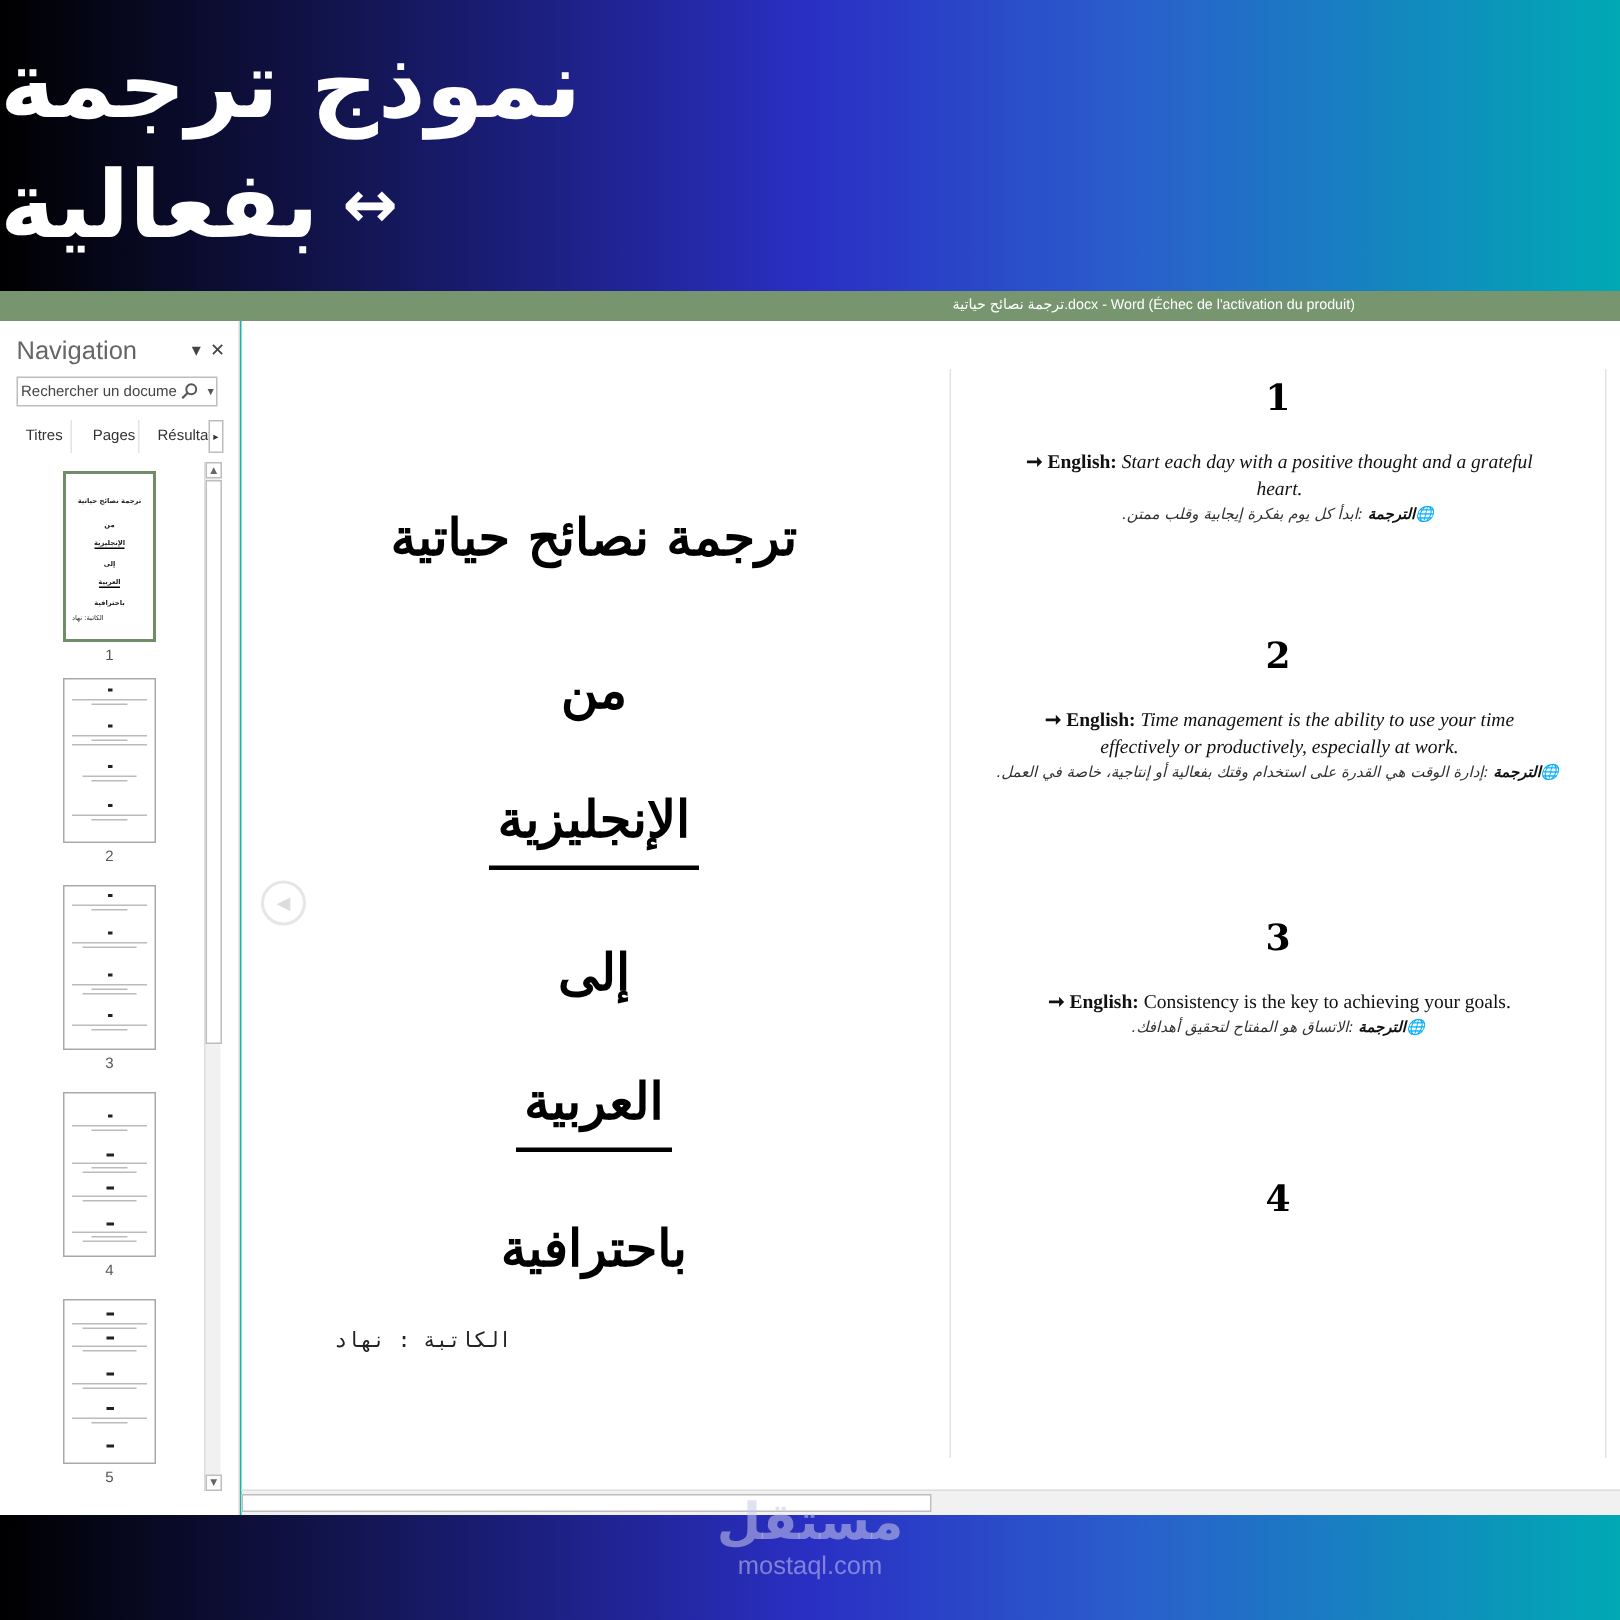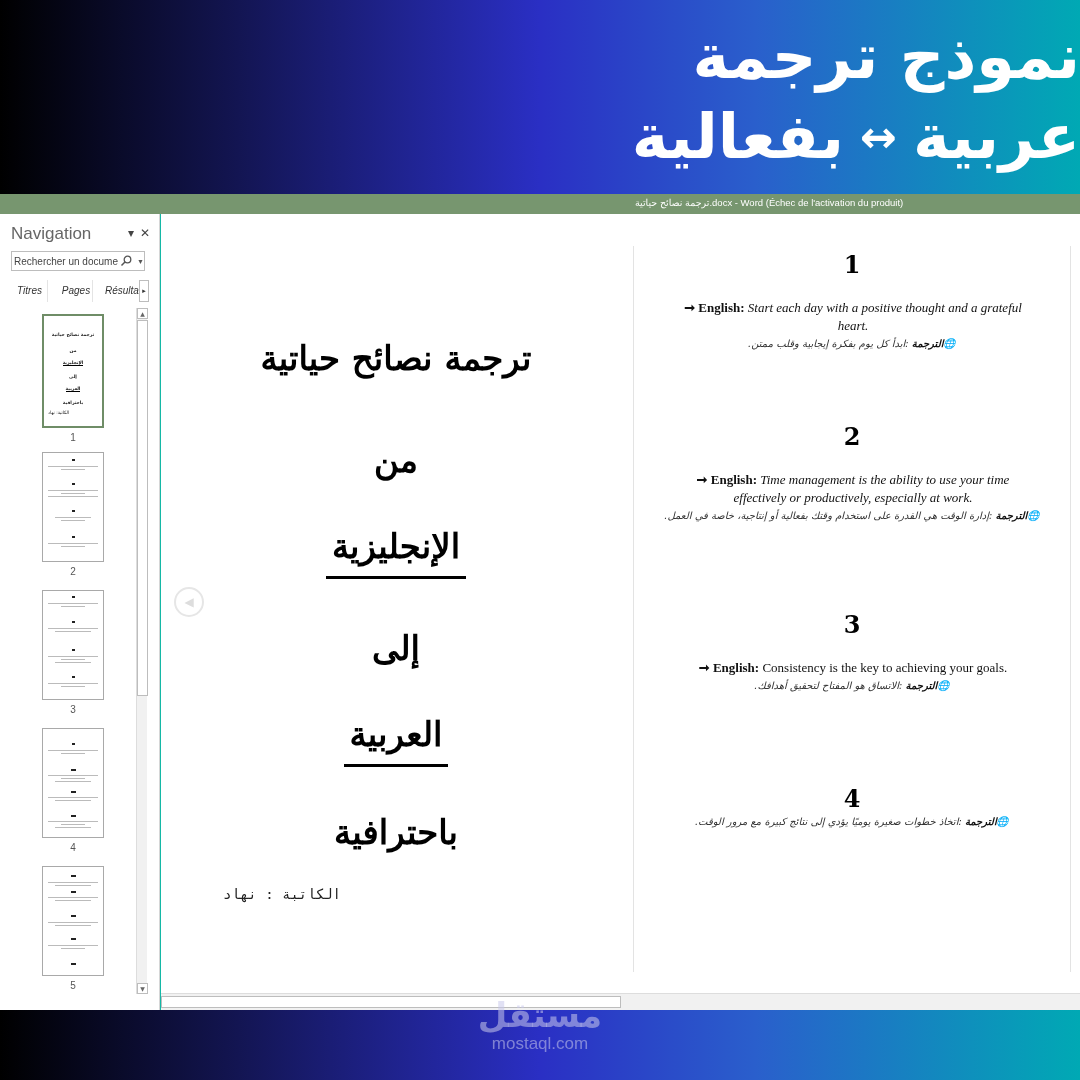--- a/index.html
+++ b/index.html
@@ -2,21 +2,21 @@
 <html><head>
 <meta charset="utf-8">
 <style>
   * { box-sizing: border-box; margin: 0; padding: 0; }
   html, body { width: 1080px; height: 1080px; overflow: hidden; background: #000; }
   body { position: relative; font-family: "DejaVu Sans", sans-serif; }
 
   .banner-top {
     position: absolute; left: 0; top: 0; width: 1080px; height: 194px;
     background: linear-gradient(90deg, #000000 0%, #131552 22%, #2a2fc4 50%, #2a5fcc 70%, #00a9b4 100%);
-    display: flex; flex-direction: column; align-items: flex-start; justify-content: center;
+    display: flex; flex-direction: column; align-items: flex-end; justify-content: center;
     color: #fff; direction: rtl;
   }
   .banner-top .line1, .banner-top .line2 {
     font-family: "DejaVu Sans", sans-serif; font-weight: bold;
     font-size: 62px; line-height: 80px; letter-spacing: 0;
   }
   .banner-top .line2 { display: flex; align-items: center; gap: 16px; }
   .banner-top .arrow { font-size: 44px; }
 
   .titlebar {
@@ -40,21 +40,21 @@
     border: 1px solid #bdbdbd; font-size: 10px; color: #444; font-family: "Liberation Sans", sans-serif;
     display: flex; align-items: center; padding-left: 2px;
   }
   .nav-search input {
     border: none; outline: none; width: 104px; font-size: 10px; font-family: "Liberation Sans", sans-serif; color: #444; background: transparent;
   }
   .nav-search .search-icon { width: 12px; height: 12px; margin-left: 2px; }
   .nav-search .dd { font-size: 7px; margin-left: 5px; color: #555; }
 
   .nav-tabs { position: absolute; left: 0; top: 66px; width: 150px; height: 22px; display: flex; font-size: 10px; font-family: "Liberation Sans", sans-serif; color: #333; }
-  .nav-tabs .tab { padding: 5px 0 0 12px; text-align: center; border-right: 1px solid #e4e4e4; font-style: italic; }
+  .nav-tabs .tab { padding: 5px 0 0 12px; text-align: center; border-right: 1px solid #e4e4e4; }
   .nav-tabs .tab:last-child { border-right: none; }
   .nav-tabs .t1 { width: 48px; }
   .nav-tabs .t2 { width: 45px; }
   .nav-tabs .t3 { width: 50px; text-align: right; padding-right: 2px; }
   .nav-tabs .more { position: absolute; left: 139px; top: 0; width: 10px; height: 22px; border: 1px solid #bdbdbd; font-size: 7px; display: flex; align-items: center; justify-content: center; background: #fff; }
 
   .thumbs { position: absolute; left: 0; top: 96px; width: 134px; }
   .thumb-wrap { position: absolute; left: 42px; width: 62px; }
   .thumb {
     width: 62px; height: 110px; background: #fff; border: 1px solid #a9a9a9; position: relative; overflow: hidden;
@@ -106,21 +106,20 @@
   .wm { position: absolute; left: 0; top: 995px; width: 1080px; text-align: center; color: rgba(200,200,235,0.55); pointer-events: none; }
   .wm .wm-ar { font-family: "DejaVu Sans", sans-serif; font-weight: bold; font-size: 34px; line-height: 40px; direction: rtl; }
   .wm .wm-en { font-family: "Liberation Sans", sans-serif; font-size: 17px; line-height: 18px; }
 </style>
 </head>
 <body>
 
 <div class="banner-top">
   <div class="line1">نموذج ترجمة</div>
   <div class="line2">
-    <span>عربية</span>
     <span class="arrow">↔</span>
     <span>بفعالية</span>
   </div>
 </div>
 
 <div class="titlebar">
   <div class="menu">
     <span>Fichier</span>
     <span>Outils</span>
     <span>Affichage</span>
@@ -301,23 +300,20 @@
           <b>English:</b>
           <span>Consistency is the key to achieving your goals.</span>
         </div>
         <div class="ar">
           <span>🌐</span><b>الترجمة</b><span> :الاتساق هو المفتاح لتحقيق أهدافك.</span>
         </div>
       </div>
 
       <div class="tip" style="top:570px;">
         <div class="num">4</div>
-        <div class="ar">
-          <span>🌐</span><b>الترجمة</b><span> :اتخاذ خطوات صغيرة يوميًا يؤدي إلى نتائج كبيرة مع مرور الوقت.</span>
-        </div>
       </div>
     </div>
   </div>
 
   <div class="hscroll">
     <div class="bar"></div>
   </div>
 </div>
 
 <div class="banner-bottom"></div>

